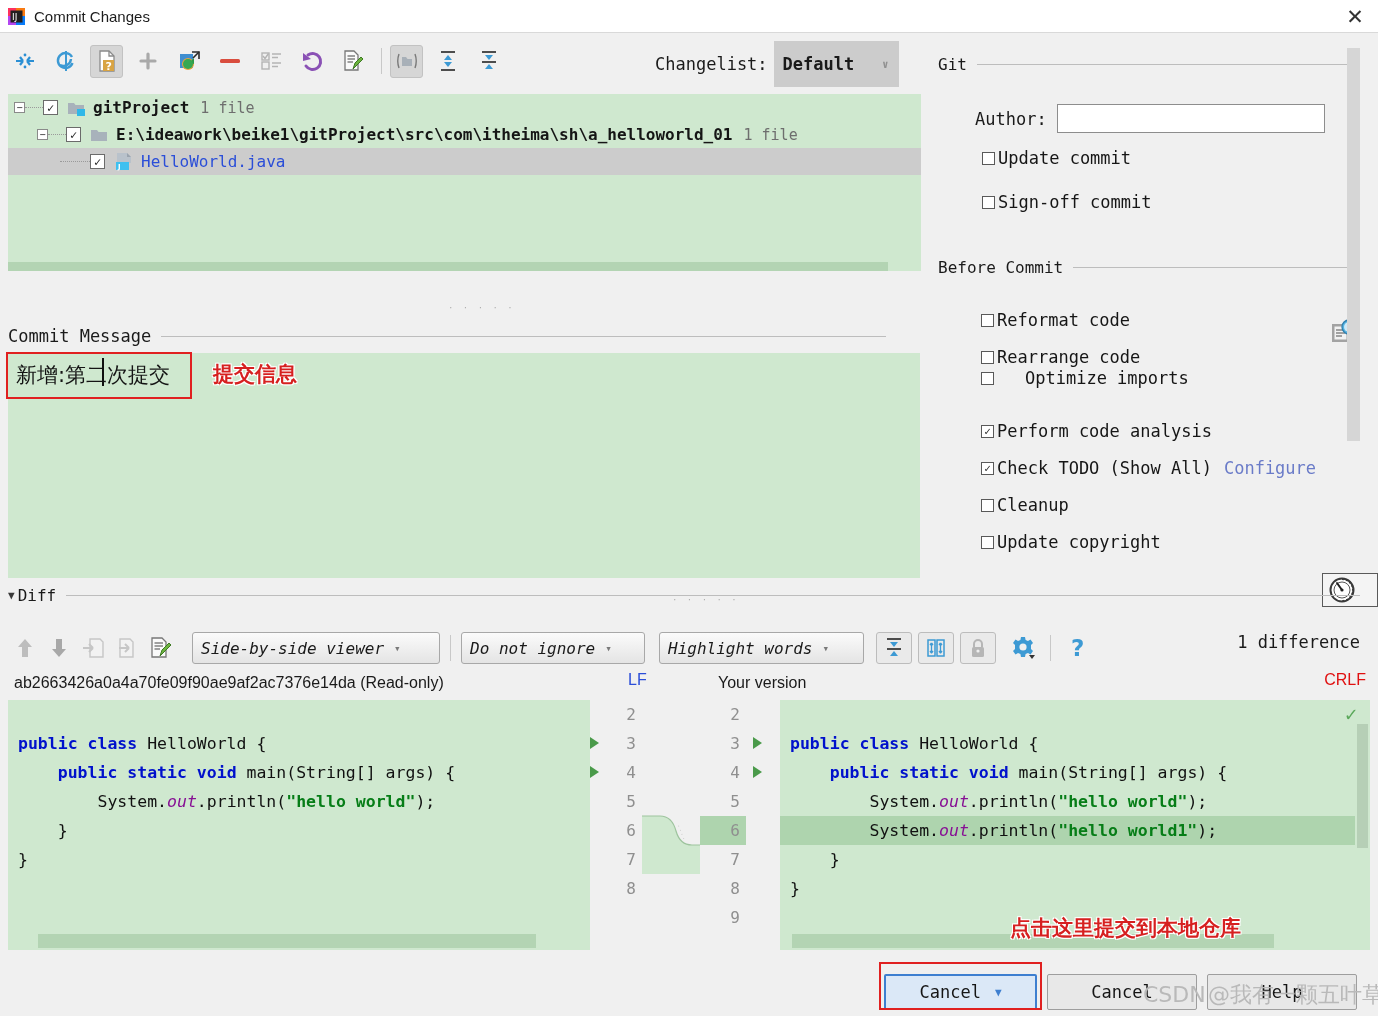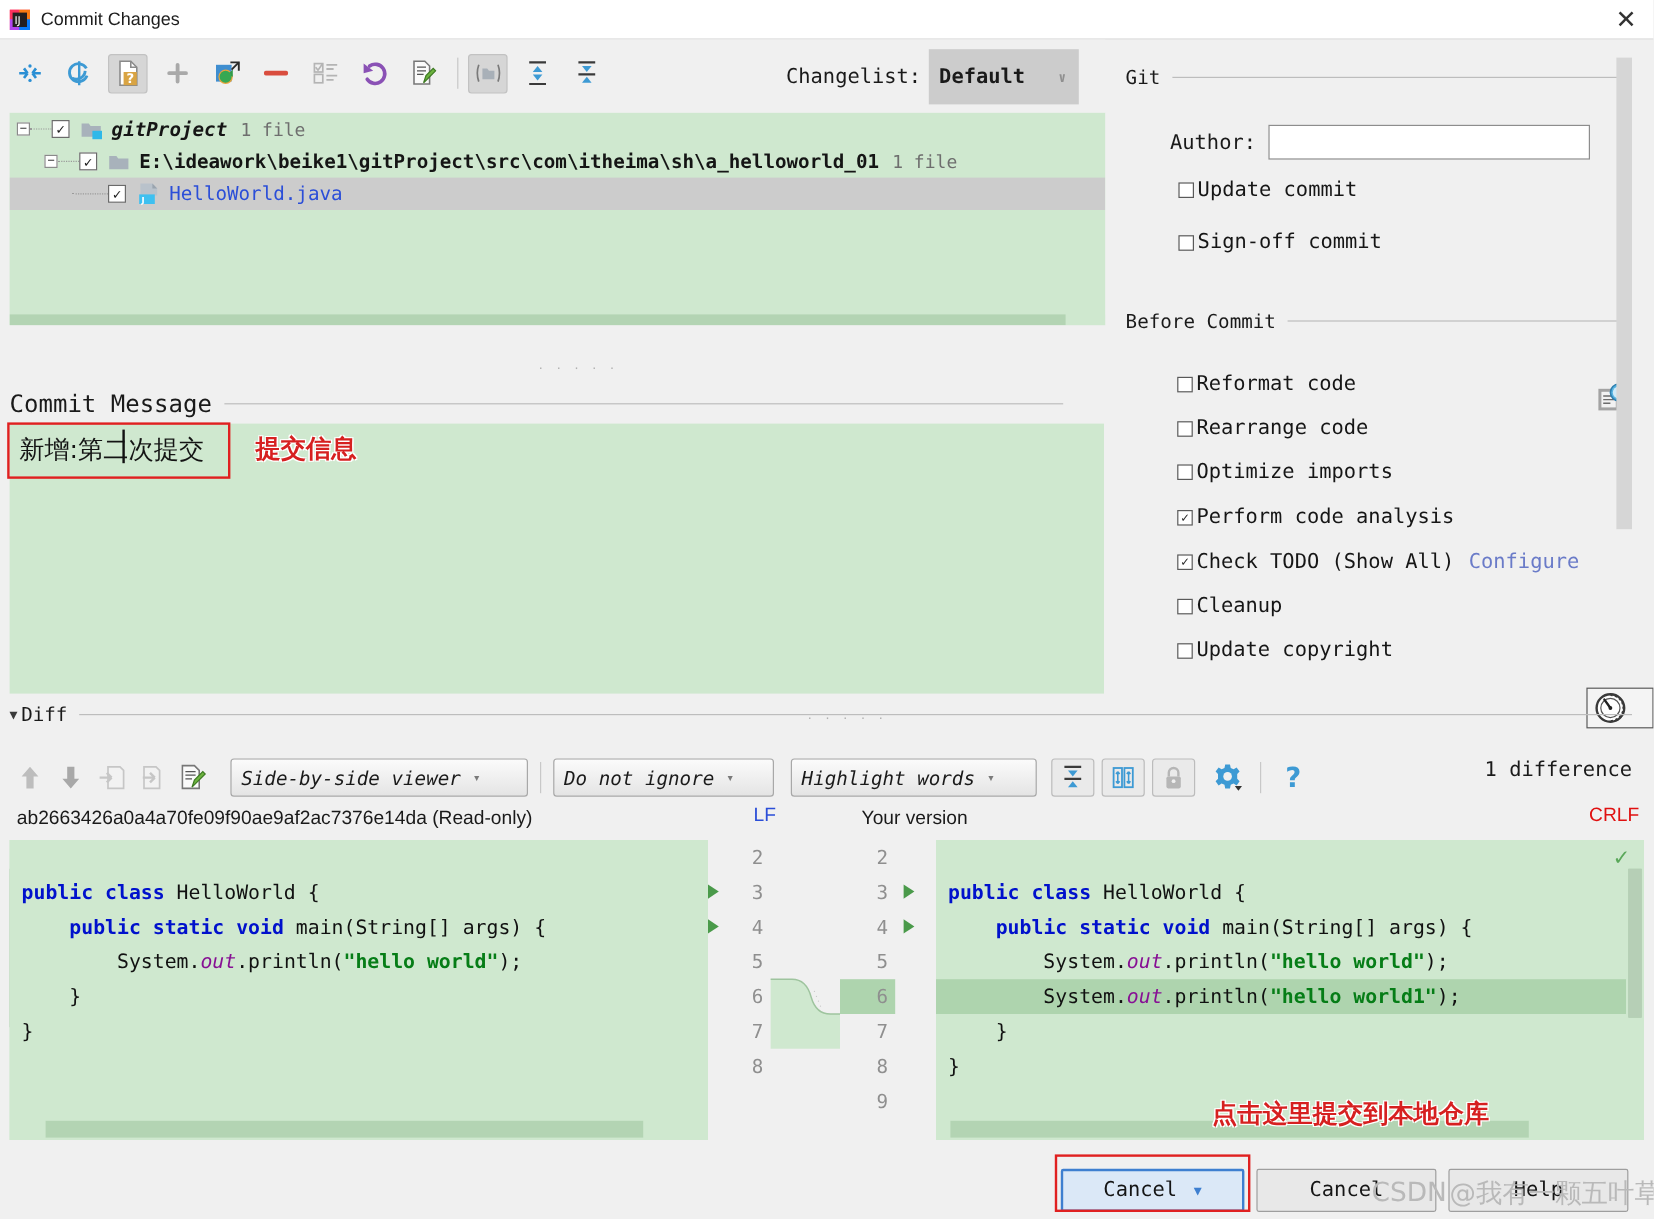--- a/index.html
+++ b/index.html
@@ -90,21 +90,21 @@
   
   .splitter-dots {
     position: absolute; font-size: 9px; letter-spacing: 2px; color: #b0b0b0; user-select: none;
   }
 
   
   .cm-header {
     position: absolute; left: 8px; top: 325px; width: 912px; height: 22px;
     display: flex; align-items: center;
   }
-  .cm-title { font-size: 20px; color: #1a1a1a; white-space: nowrap; }
+  .cm-title { font-size: 17px; color: #1a1a1a; white-space: nowrap; }
   .cm-rule { flex: 1; height: 1px; background: #bdbdbd; margin-left: 10px; margin-right: 34px; }
   .cm-hist-ico { position: absolute; right: 20px; top: 318px; width: 30px; height: 30px; }
   .cm-area {
     position: absolute; left: 8px; top: 353px; width: 912px; height: 225px;
     background: #cfe8cf;
   }
   .cm-text {
     position: absolute; left: 8px; top: 8px;
     font-family: "DejaVu Sans", sans-serif; font-size: 21px; color: #141414;
     white-space: nowrap;
@@ -397,21 +397,21 @@
       <span class="tree-dots"></span>
       <span class="tree-cb">
           <span class="tick">✓</span>
         </span>
       <span class="folder-ico" style="margin-left:9px;">
         <svg width="20" height="17" viewBox="0 0 20 17">
           <path d="M1 3 H7 L8.5 5 H17 V14 H1 Z" fill="#a8b2bb"></path>
           <rect x="10" y="9" width="8" height="7" fill="#2fb8e8"></rect>
         </svg>
       </span>
-      <span class="tree-name" style="margin-left:6px;font-style:italic;">gitProject</span>
+      <span class="tree-name" style="margin-left:6px;">gitProject</span>
       <span class="tree-count">1 file</span>
     </div>
 
     <div class="tree-row" style="padding-left:29px;">
       <span class="tree-toggle">−</span>
       <span class="tree-dots"></span>
       <span class="tree-cb">
           <span class="tick">✓</span>
         </span>
       <span class="folder-ico" style="margin-left:9px;">
@@ -495,21 +495,21 @@
   </div>
 
   <div class="cbrow" style="left:981px; top:310px;">
     <span class="cbox"></span>
     <span class="cblabel">Reformat code</span>
   </div>
   <div class="cbrow" style="left:981px; top:347px;">
     <span class="cbox"></span>
     <span class="cblabel">Rearrange code</span>
   </div>
-  <div class="cbrow" style="left:981px; top:383px;">
+  <div class="cbrow" style="left:981px; top:368px;gap:28px;">
     <span class="cbox"></span>
     <span class="cblabel">Optimize imports</span>
   </div>
   <div class="cbrow" style="left:981px; top:421px;">
     <span class="cbox">
         <span class="tick">✓</span>
       </span>
     <span class="cblabel">Perform code analysis</span>
   </div>
   <div class="cbrow" style="left:981px; top:458px;">

